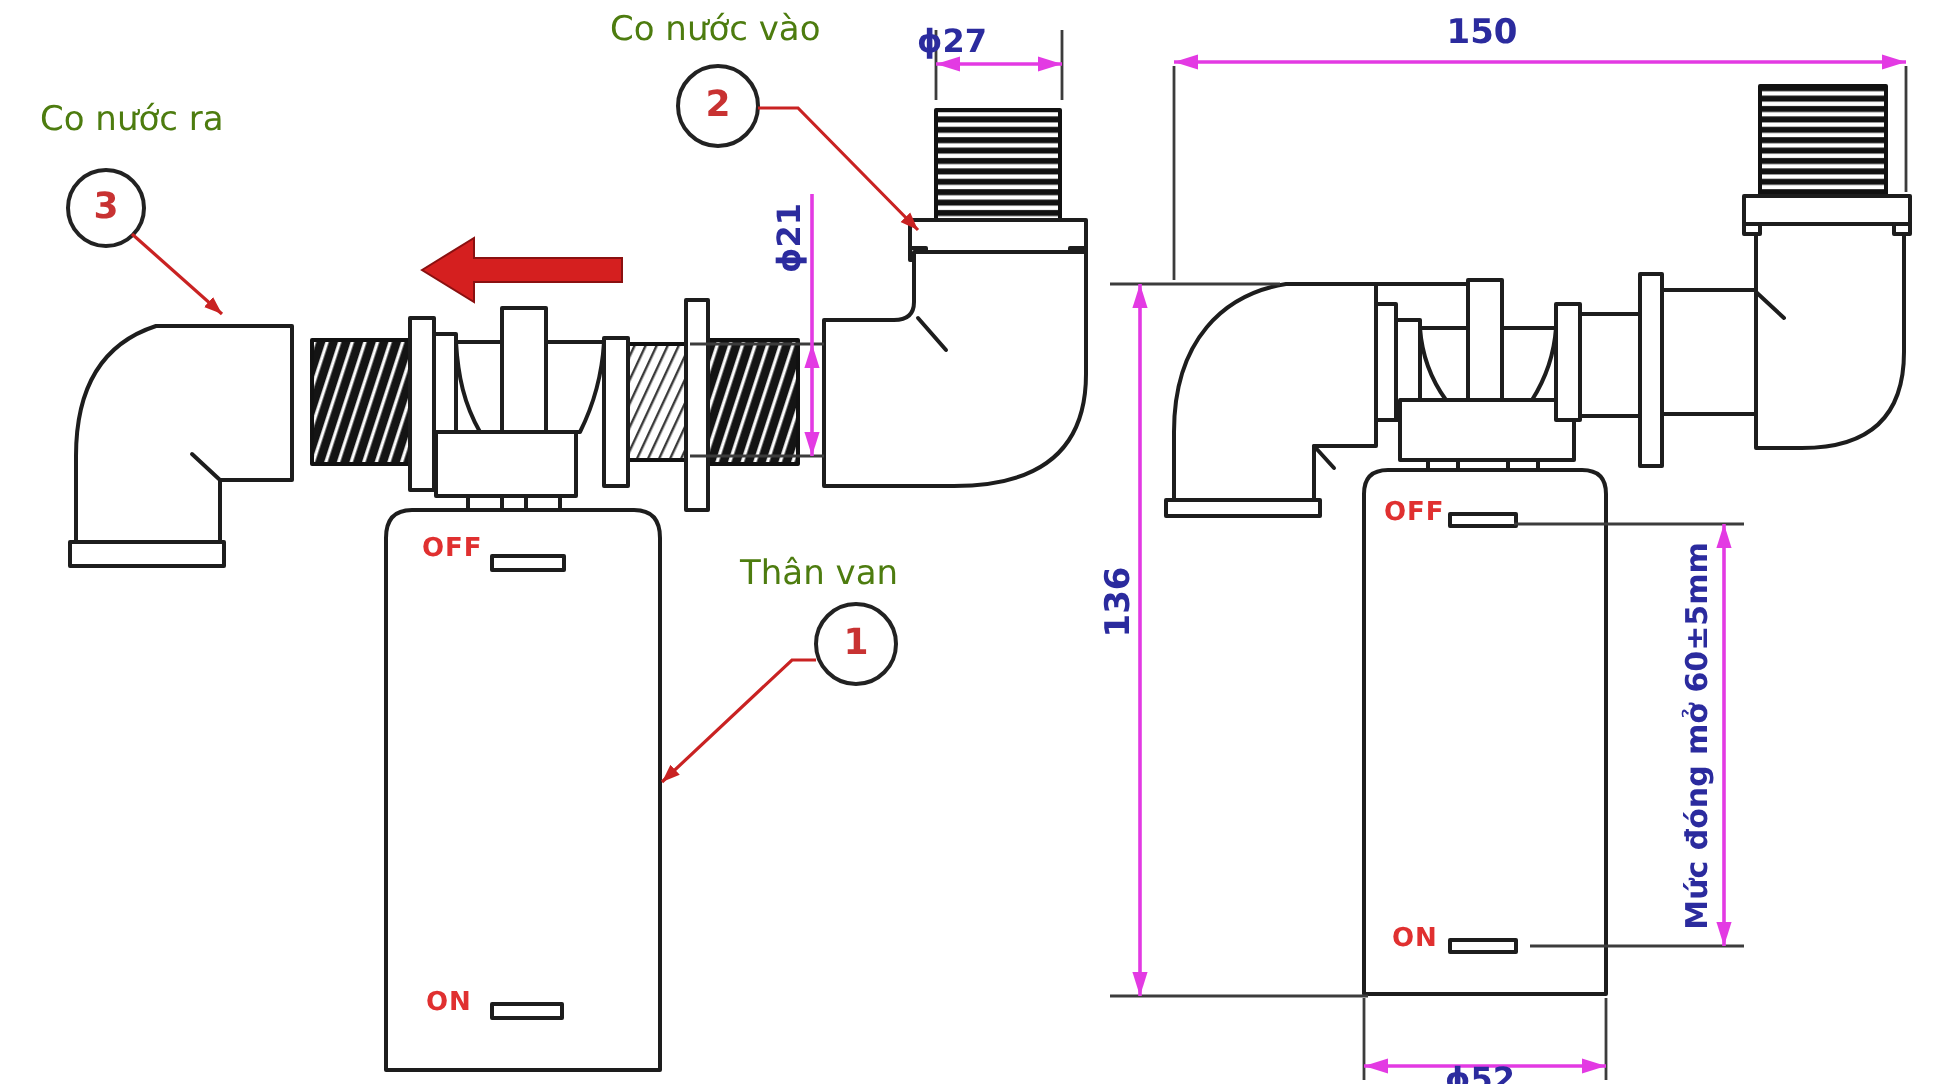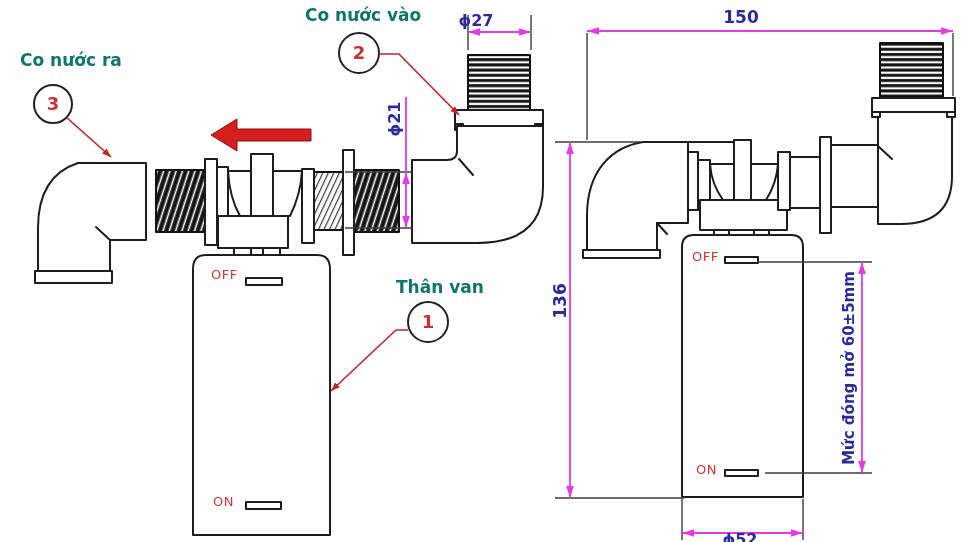--- a/index.html
+++ b/index.html
@@ -2,24 +2,24 @@
 <html><head>
 <meta charset="utf-8">
 <style>
   html,body{margin:0;padding:0;background:#ffffff;}
   #stage{
     position:relative;width:971px;height:542px;background:#ffffff;overflow:hidden;
     font-family:"DejaVu Sans",sans-serif;
   }
   #stage svg{position:absolute;left:0;top:0;}
   .txt{position:absolute;white-space:nowrap;line-height:1;}
-  .lbl{color:#0f766e;font-size:17px;font-weight:700;}
+  .lbl{color:#4d7c0f;font-size:17px;font-weight:400;}
   .dim{color:#2b2b9e;font-size:16px;font-weight:600;}
   .dim-big{color:#2b2b9e;font-size:17px;font-weight:600;}
-  .switch{color:#e03030;font-size:13px;font-weight:400;letter-spacing:.5px;}
+  .switch{color:#e03030;font-size:13px;font-weight:700;letter-spacing:.5px;}
   .callout-num{color:#c83232;font-size:18px;font-weight:600;}
   .ctr{transform:translate(-50%,-50%);}
   .rot{transform:translate(-50%,-50%) rotate(-90deg);}
 </style>
 </head>
 <body>
 
 <div id="stage">
 
   <svg width="971" height="542" viewBox="0 0 971 542">
@@ -142,21 +142,21 @@
       <g stroke="#c92222" stroke-width="1.6" fill="none">
         <path marker-end="url(#ar)" d="M 66,117 L 111,157"></path>
         <path marker-end="url(#ar)" d="M 379,54 L 399,54 L 459,115"></path>
         <path marker-end="url(#ar)" d="M 408,330 L 396,330 L 331,391"></path>
       </g>
     </g>
   </svg>
 
   <div class="txt lbl" style="left:20px;top:52px">Co nước ra</div>
   <div class="txt lbl" style="left:305px;top:7px">Co nước vào</div>
-  <div class="txt lbl" style="left:396px;top:279px">Thân van</div>
+  <div class="txt lbl" style="left:370px;top:279px">Thân van</div>
 
   <div class="txt callout-num ctr" style="left:53px;top:104px">3</div>
   <div class="txt callout-num ctr" style="left:359px;top:53px">2</div>
   <div class="txt callout-num ctr" style="left:428px;top:322px">1</div>
 
   <div class="txt switch" style="left:211px;top:268px">OFF</div>
   <div class="txt switch" style="left:213px;top:495px">ON</div>
   <div class="txt switch" style="left:692px;top:250px">OFF</div>
   <div class="txt switch" style="left:696px;top:463px">ON</div>
 

